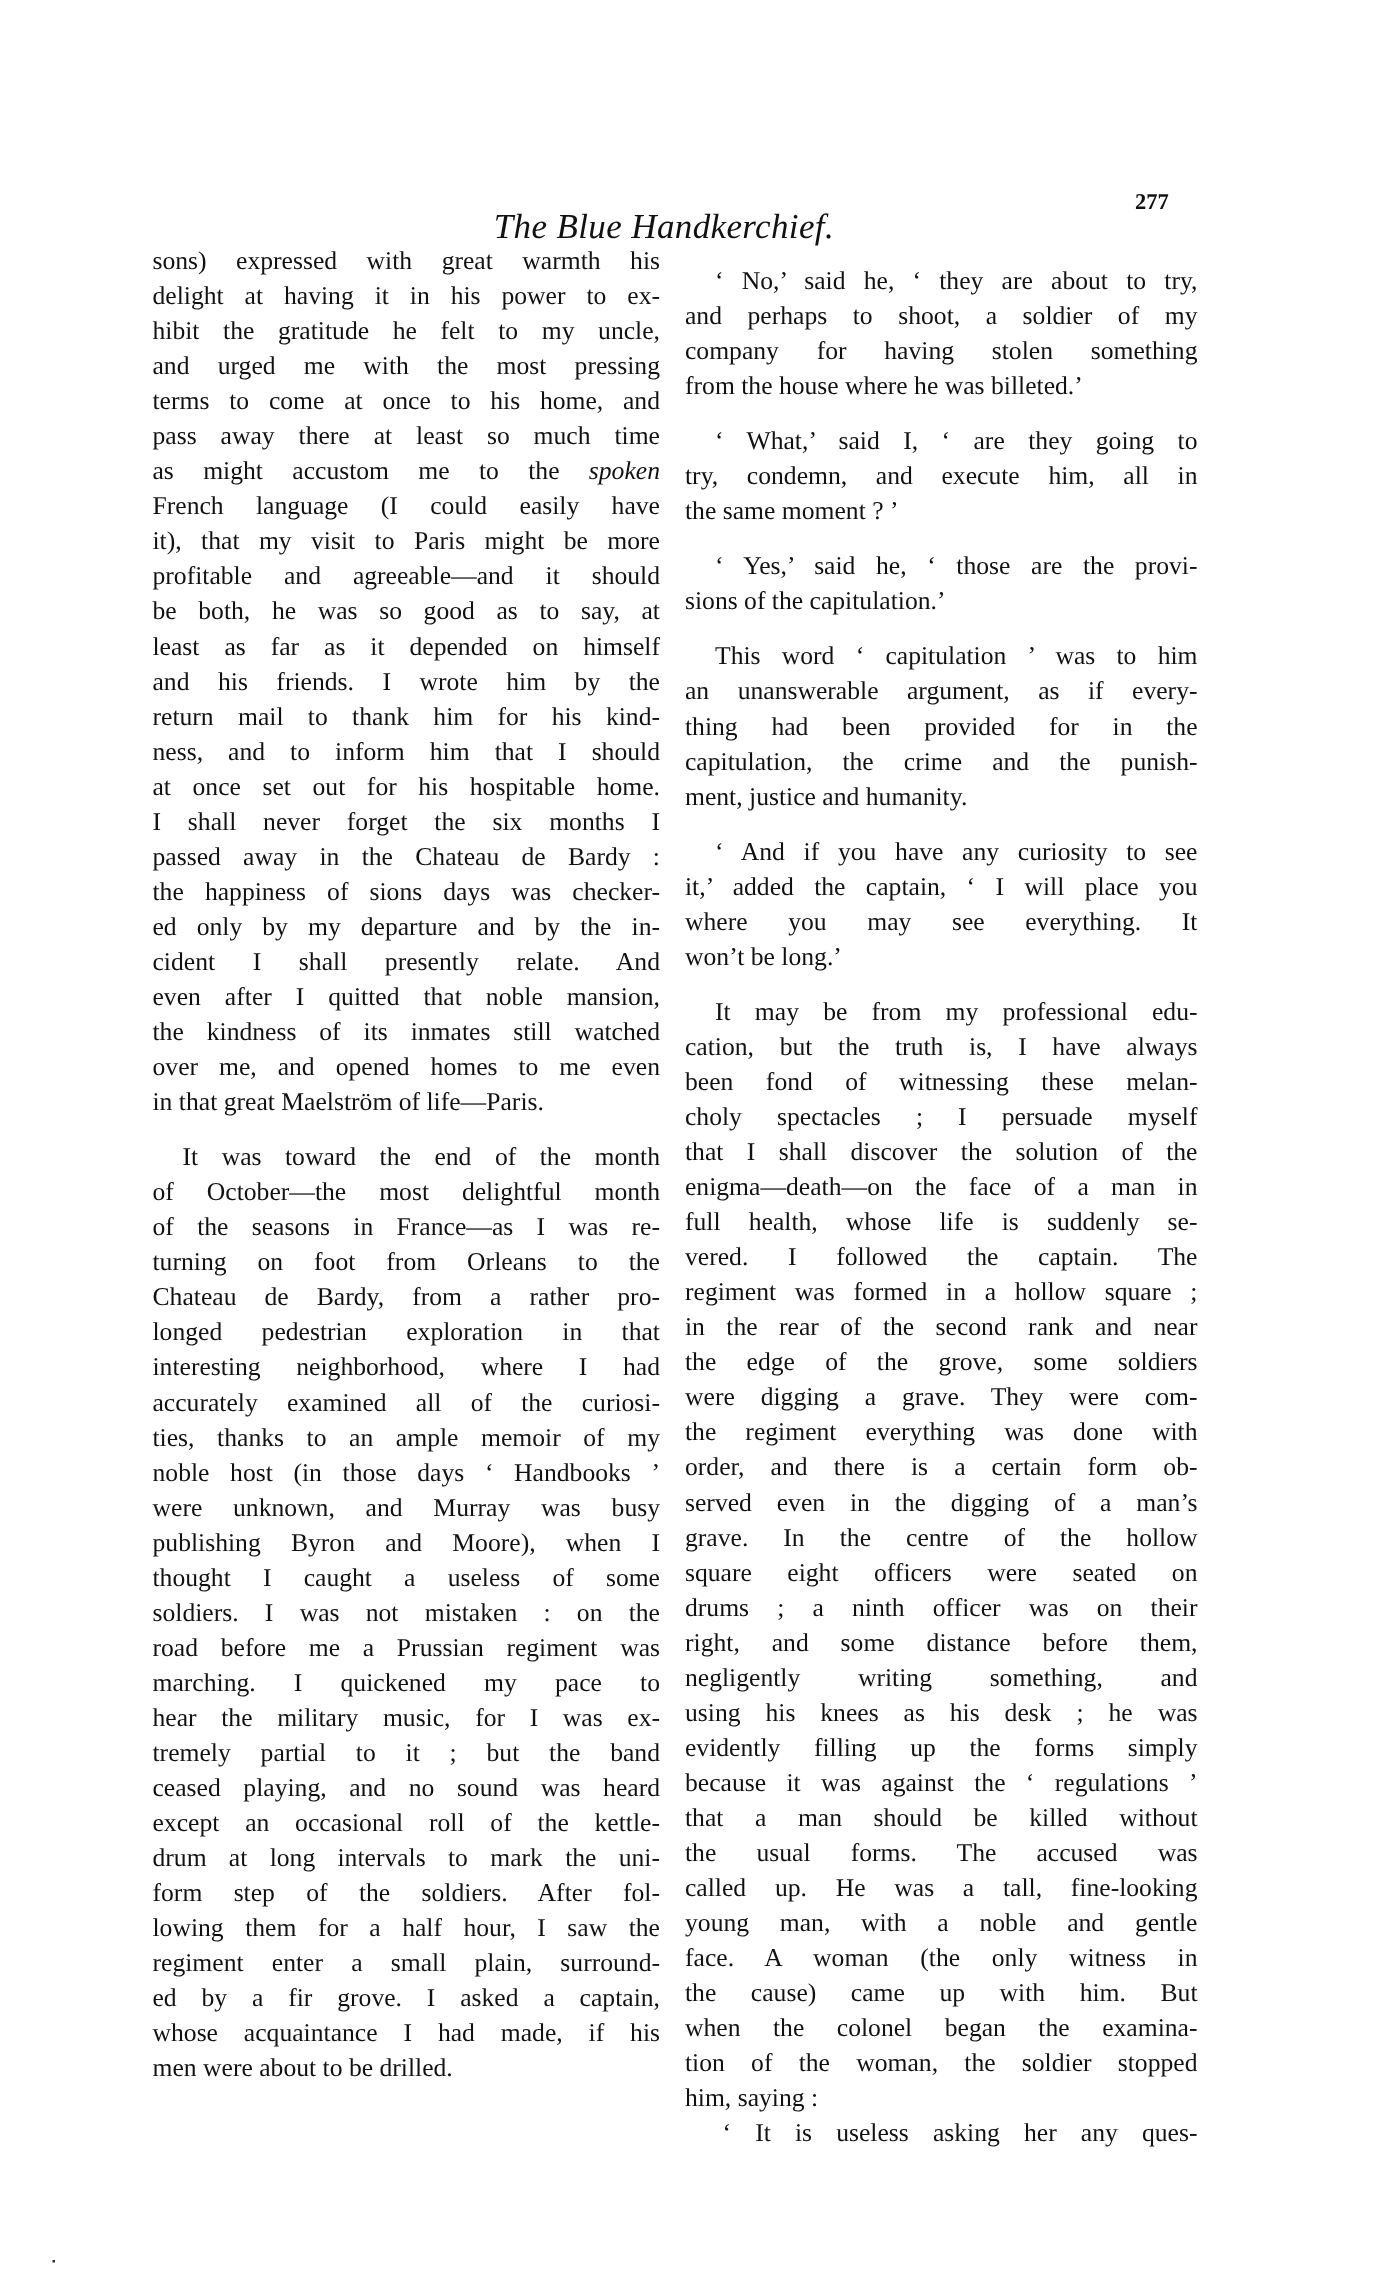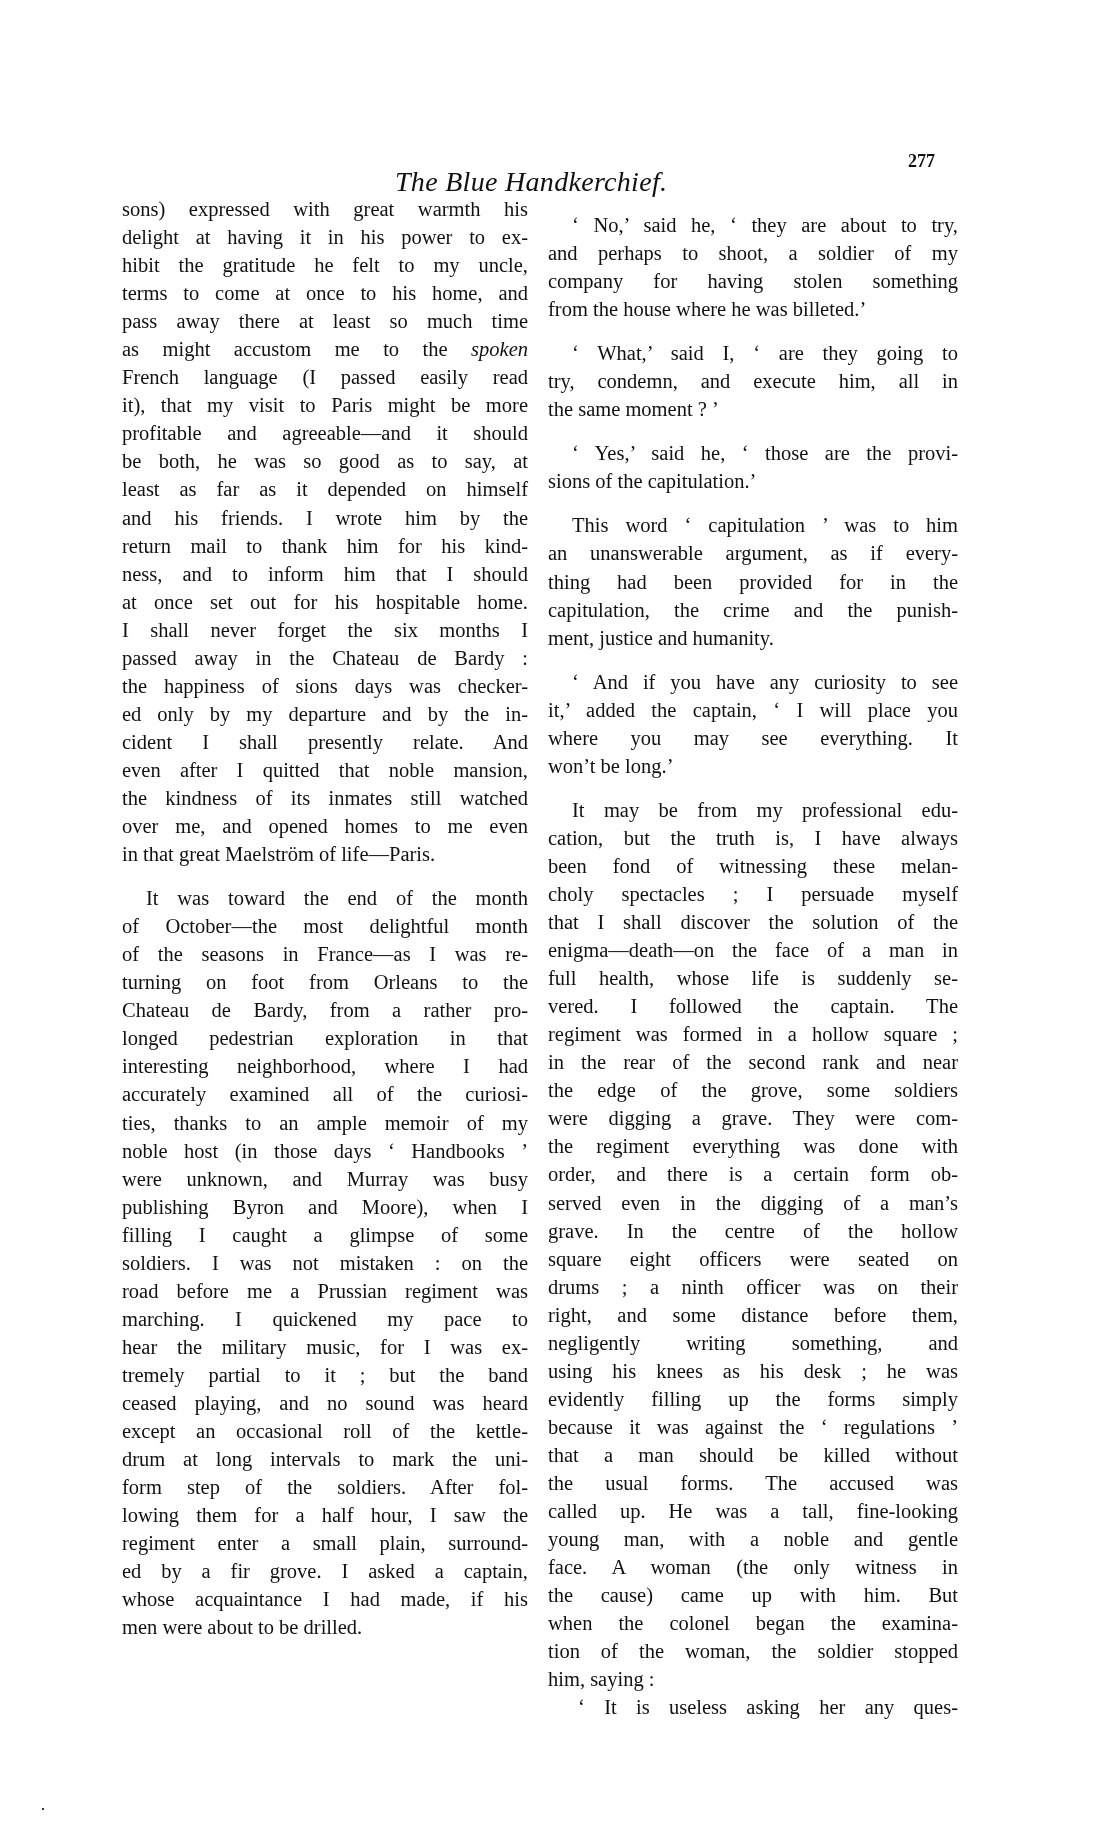--- a/index.html
+++ b/index.html
@@ -76,24 +76,25 @@
 
 <div class="running-head">
   <span class="running-title">The Blue Handkerchief.</span>
   <span class="page-number">277</span>
 </div>
 
 <div class="column col-left">
   <span class="line">sons) expressed with great warmth his</span>
   <span class="line">delight at having it in his power to ex-</span>
   <span class="line">hibit the gratitude he felt to my uncle,</span>
+  <span class="line">and urged me with the most pressing</span>
   <span class="line">terms to come at once to his home, and</span>
   <span class="line">pass away there at least so much time</span>
   <span class="line"><span>as might accustom me to the </span><em class="it">spoken</em></span>
-  <span class="line">French language (I passed easily read</span>
+  <span class="line">French language (I could easily have</span>
   <span class="line">it), that my visit to Paris might be more</span>
   <span class="line">profitable and agreeable—and it should</span>
   <span class="line">be both, he was so good as to say, at</span>
   <span class="line">least as far as it depended on himself</span>
   <span class="line">and his friends.  I wrote him by the</span>
   <span class="line">return mail to thank him for his kind-</span>
   <span class="line">ness, and to inform him that I should</span>
   <span class="line">at once set out for his hospitable home.</span>
   <span class="line">I shall never forget the six months I</span>
   <span class="line">passed away in the Chateau de Bardy :</span>
@@ -109,21 +110,21 @@
   <span class="line">of the seasons in France—as I was re-</span>
   <span class="line">turning on foot from Orleans to the</span>
   <span class="line">Chateau de Bardy, from a rather pro-</span>
   <span class="line">longed pedestrian exploration in that</span>
   <span class="line">interesting neighborhood, where I had</span>
   <span class="line">accurately examined all of the curiosi-</span>
   <span class="line">ties, thanks to an ample memoir of my</span>
   <span class="line">noble host (in those days ‘ Handbooks ’</span>
   <span class="line">were unknown, and Murray was busy</span>
   <span class="line">publishing Byron and Moore), when I</span>
-  <span class="line">filling I caught a glimpse of some</span>
+  <span class="line">thought I caught a useless of some</span>
   <span class="line">soldiers.  I was not mistaken : on the</span>
   <span class="line">road before me a Prussian regiment was</span>
   <span class="line">marching.  I quickened my pace to</span>
   <span class="line">hear the military music, for I was ex-</span>
   <span class="line">tremely partial to it ;  but the band</span>
   <span class="line">ceased playing, and no sound was heard</span>
   <span class="line">except an occasional roll of the kettle-</span>
   <span class="line">drum at long intervals to mark the uni-</span>
   <span class="line">form step of the soldiers.  After fol-</span>
   <span class="line">lowing them for a half hour, I saw the</span>

